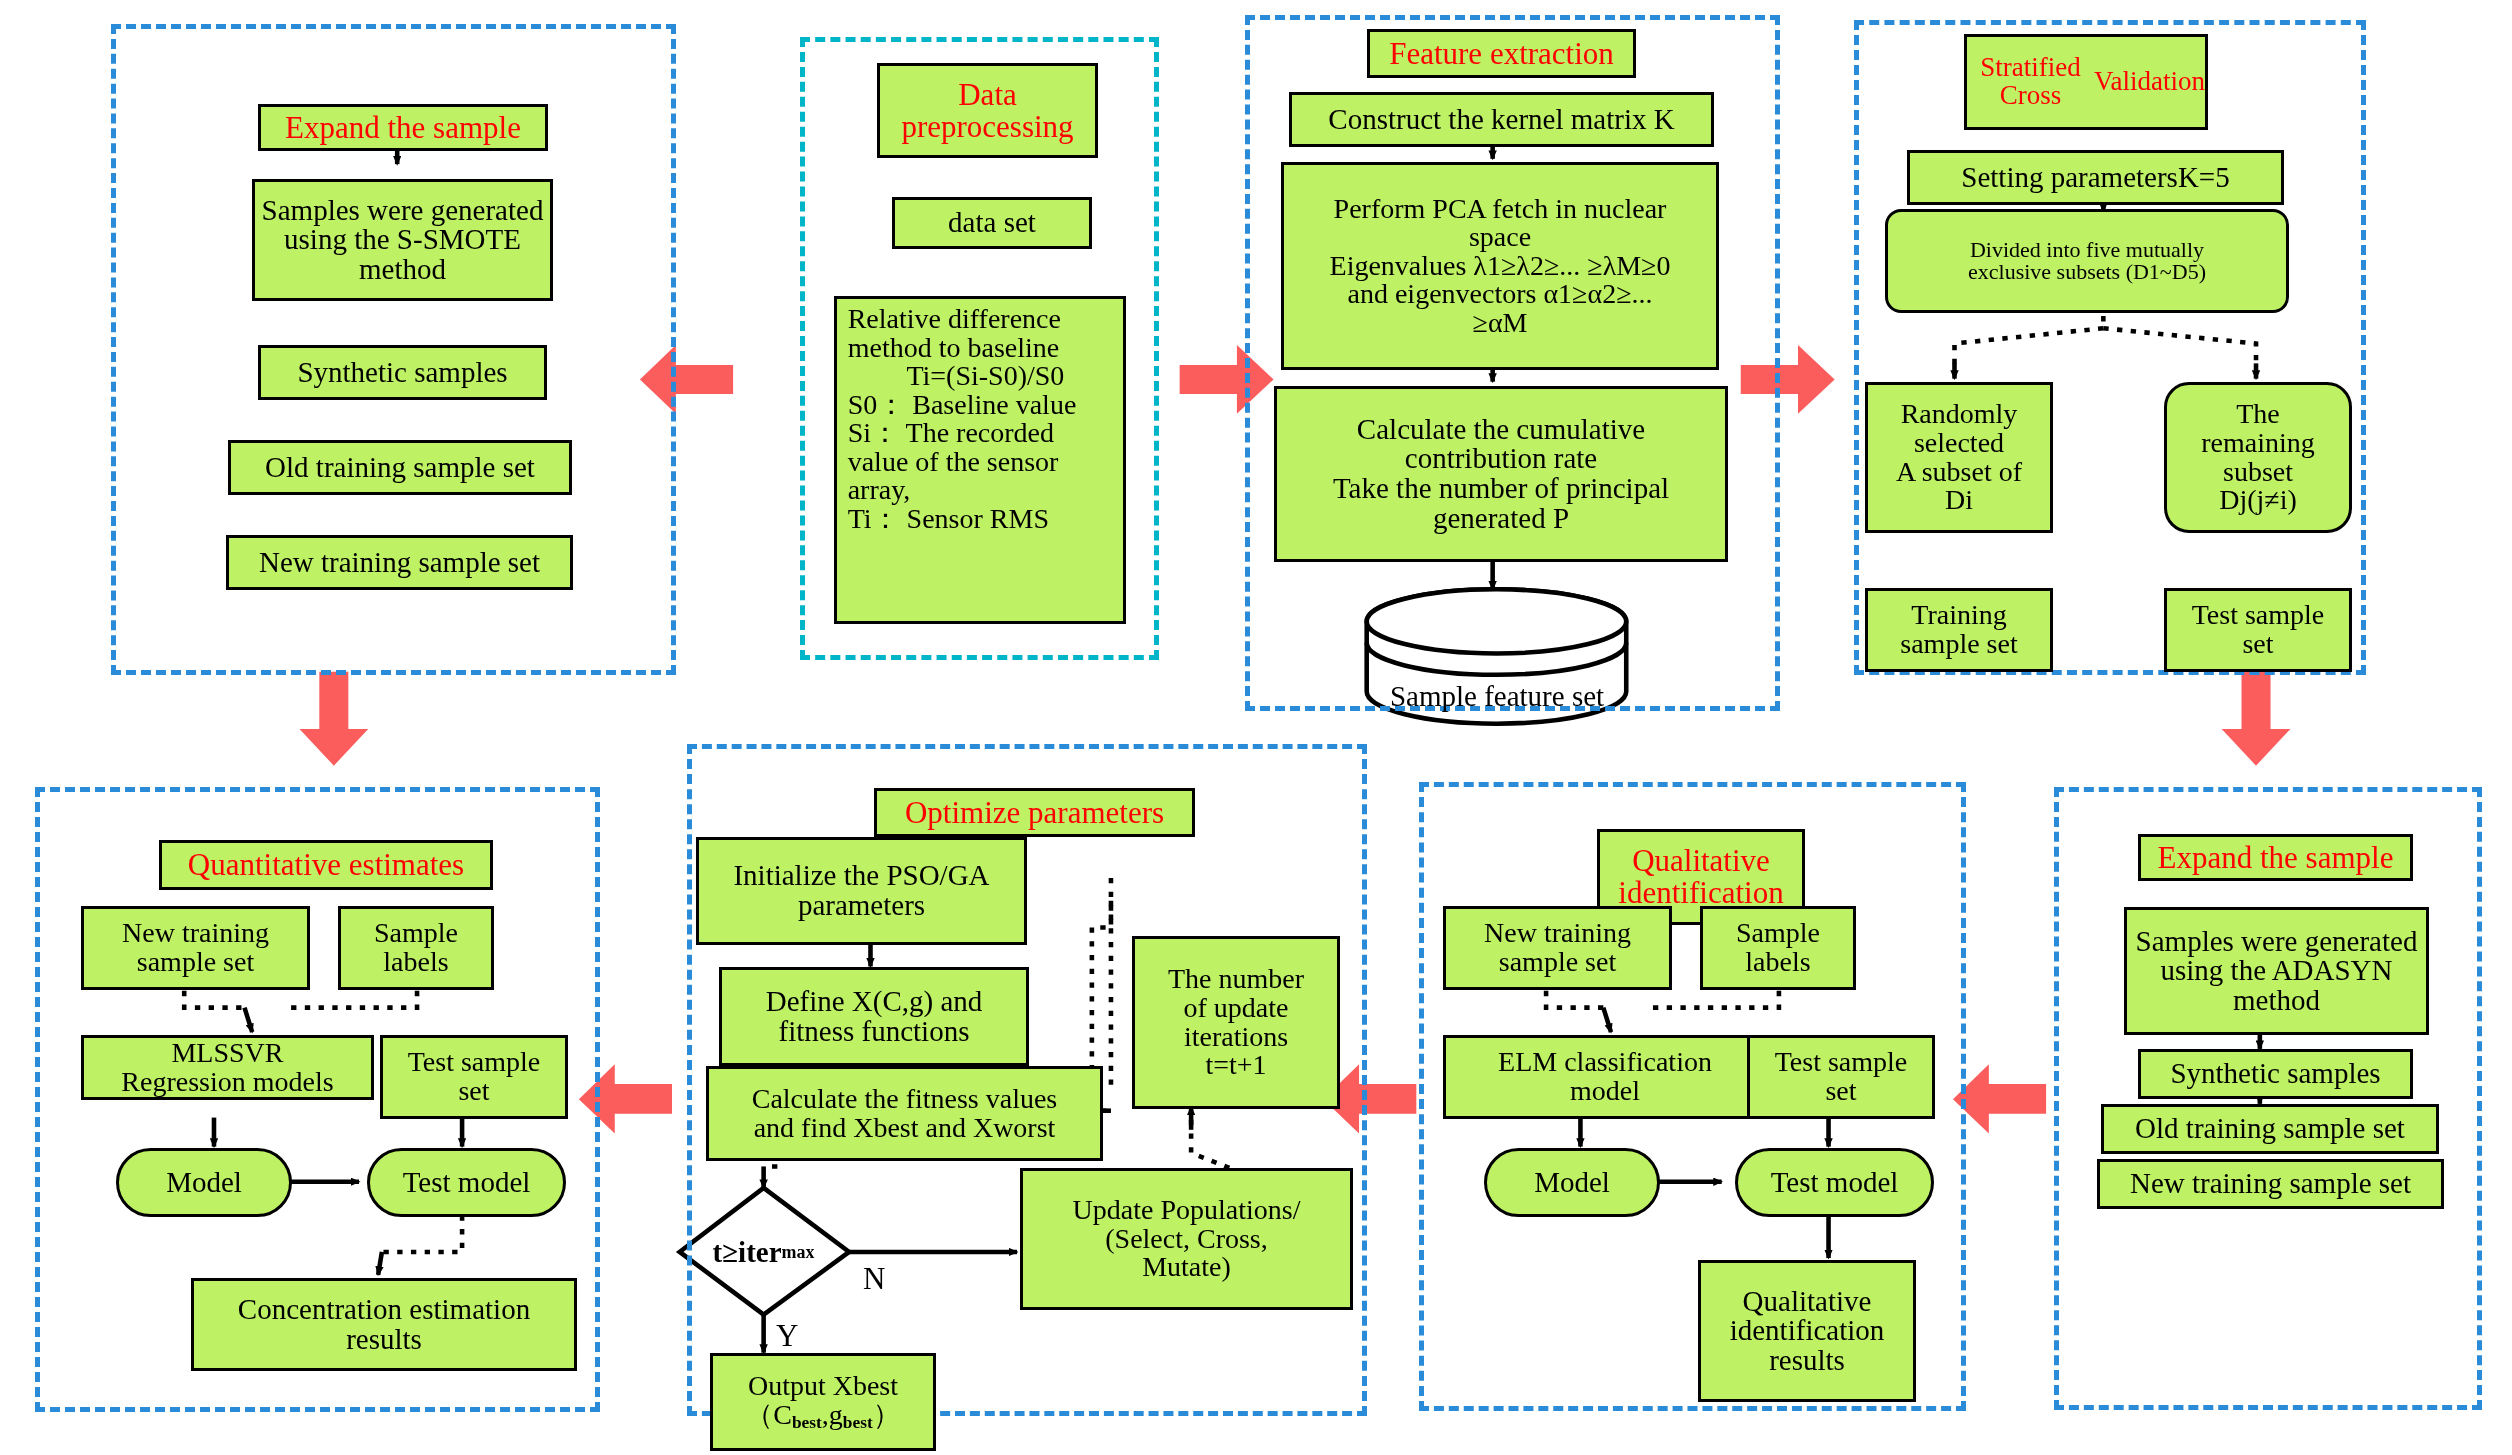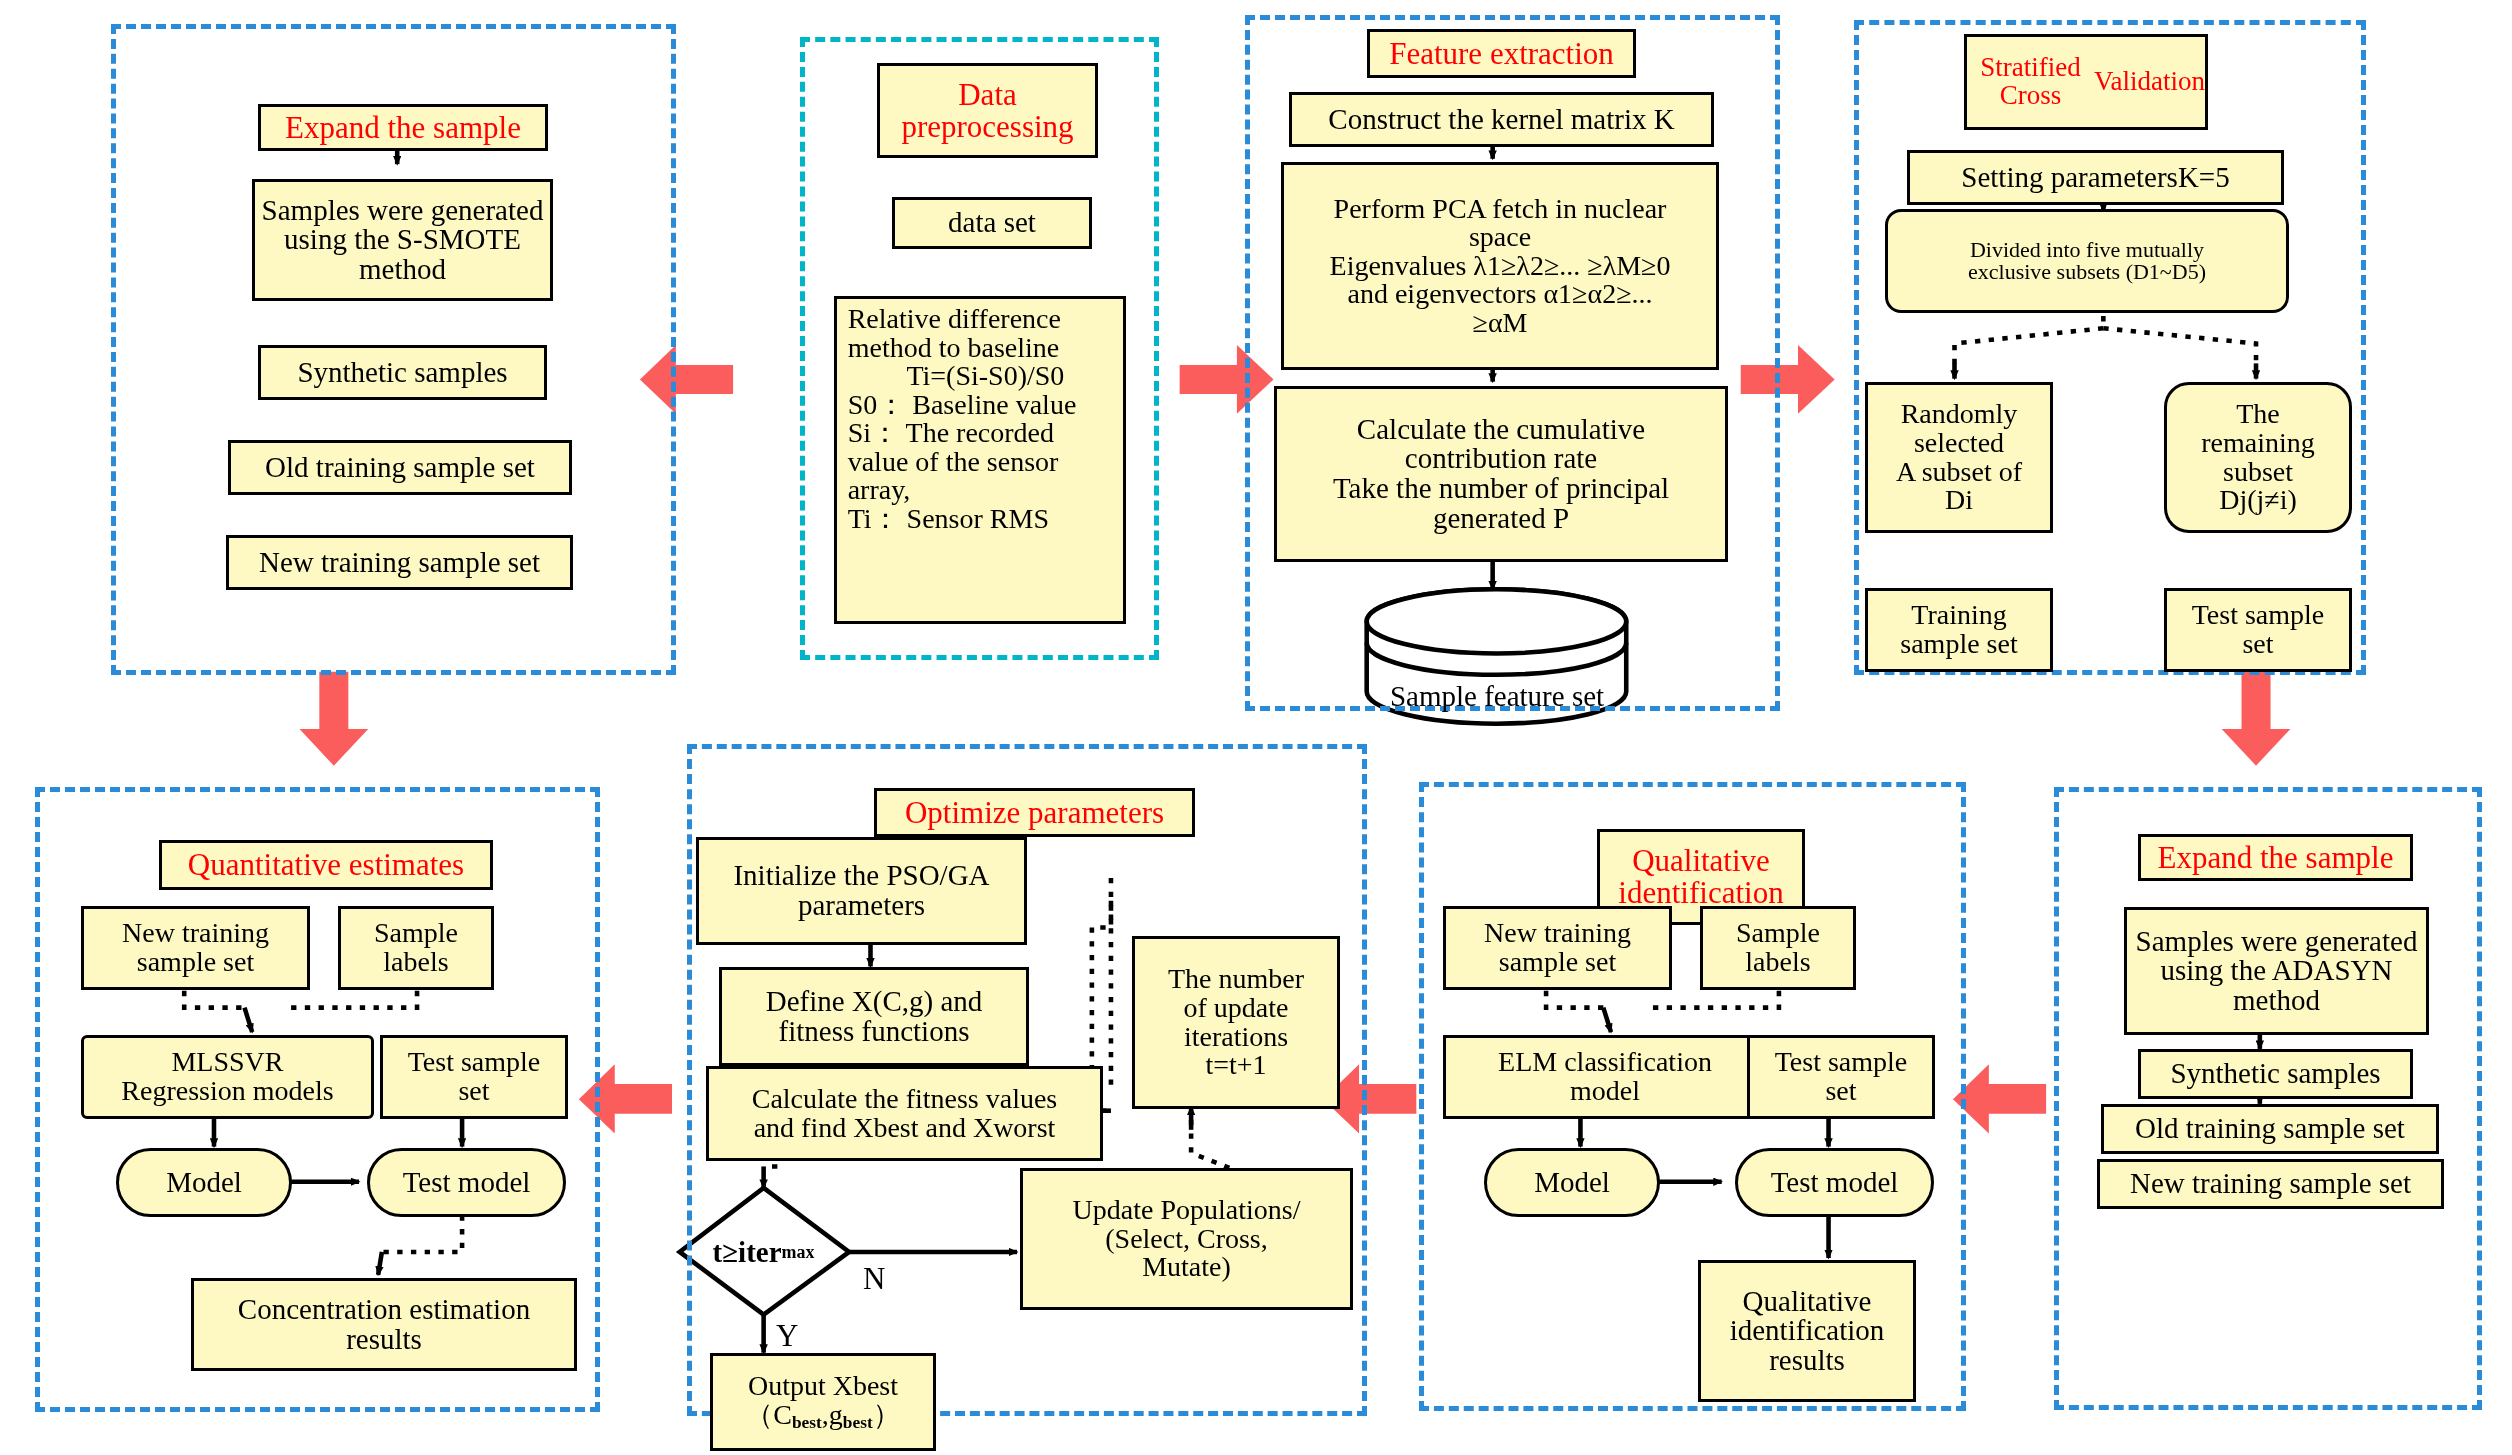--- a/index.html
+++ b/index.html
@@ -2,21 +2,21 @@
 <html style="font-size:12.2px"><head>
 <meta charset="utf-8">
 <style>
   html,body{margin:0;padding:0;background:#ffffff;}
   #stage{position:relative;width:2512px;height:1455px;background:#fff;
          font-family:"Liberation Serif","DejaVu Serif",serif;}
   svg{position:absolute;left:0;top:0;width:2512px;height:1455px;}
   .panel{position:absolute;box-sizing:border-box;}
   .dash-blue{border:5.3px dashed #2a8bd8;}
   .dash-teal{border:5.3px dashed #00b5c8;}
-  .node{position:absolute;box-sizing:border-box;border:3.8px solid #000;background:#fef9c3;
+  .node{position:absolute;box-sizing:border-box;border:3.8px solid #000;background:#bef264;
         display:flex;align-items:center;justify-content:center;text-align:center;
         line-height:1.02;color:#000;}
   .node.left{justify-content:flex-start;text-align:left;padding-left:7.6px;}
   .title-node{color:#ff0000;}
   .pill{border-radius:763px;}
   .diamond-lbl{position:absolute;display:flex;align-items:center;justify-content:center;
         text-align:center;color:#000;font-weight:bold;}
   .plain{position:absolute;color:#000;}
   sub{font-size:62%;vertical-align:-0.22em;font-weight:bold;}
 </style>
@@ -221,21 +221,21 @@
   <div class="node" style="left:81px;top:906px;width:229px;height:84px;font-size:28px;flex-direction:column;">
     <span>New training</span>
     <span>sample set</span>
   </div>
 
   <div class="node" style="left:338px;top:906px;width:156px;height:84px;font-size:28px;flex-direction:column;">
     <span>Sample</span>
     <span>labels</span>
   </div>
 
-  <div class="node" style="left:81px;top:1035px;width:293px;height:84px;font-size:28px;flex-direction:column;border-radius:6px;">
+  <div class="node" style="left:81px;top:1035px;width:293px;height:65px;font-size:28px;flex-direction:column;">
     <span>MLSSVR</span>
     <span>Regression models</span>
   </div>
 
   <div class="node" style="left:380px;top:1035px;width:188px;height:84px;font-size:28px;flex-direction:column;">
     <span>Test sample</span>
     <span>set</span>
   </div>
 
   <div class="node pill" style="left:116px;top:1148px;width:176px;height:69px;font-size:29px;">Model</div>

